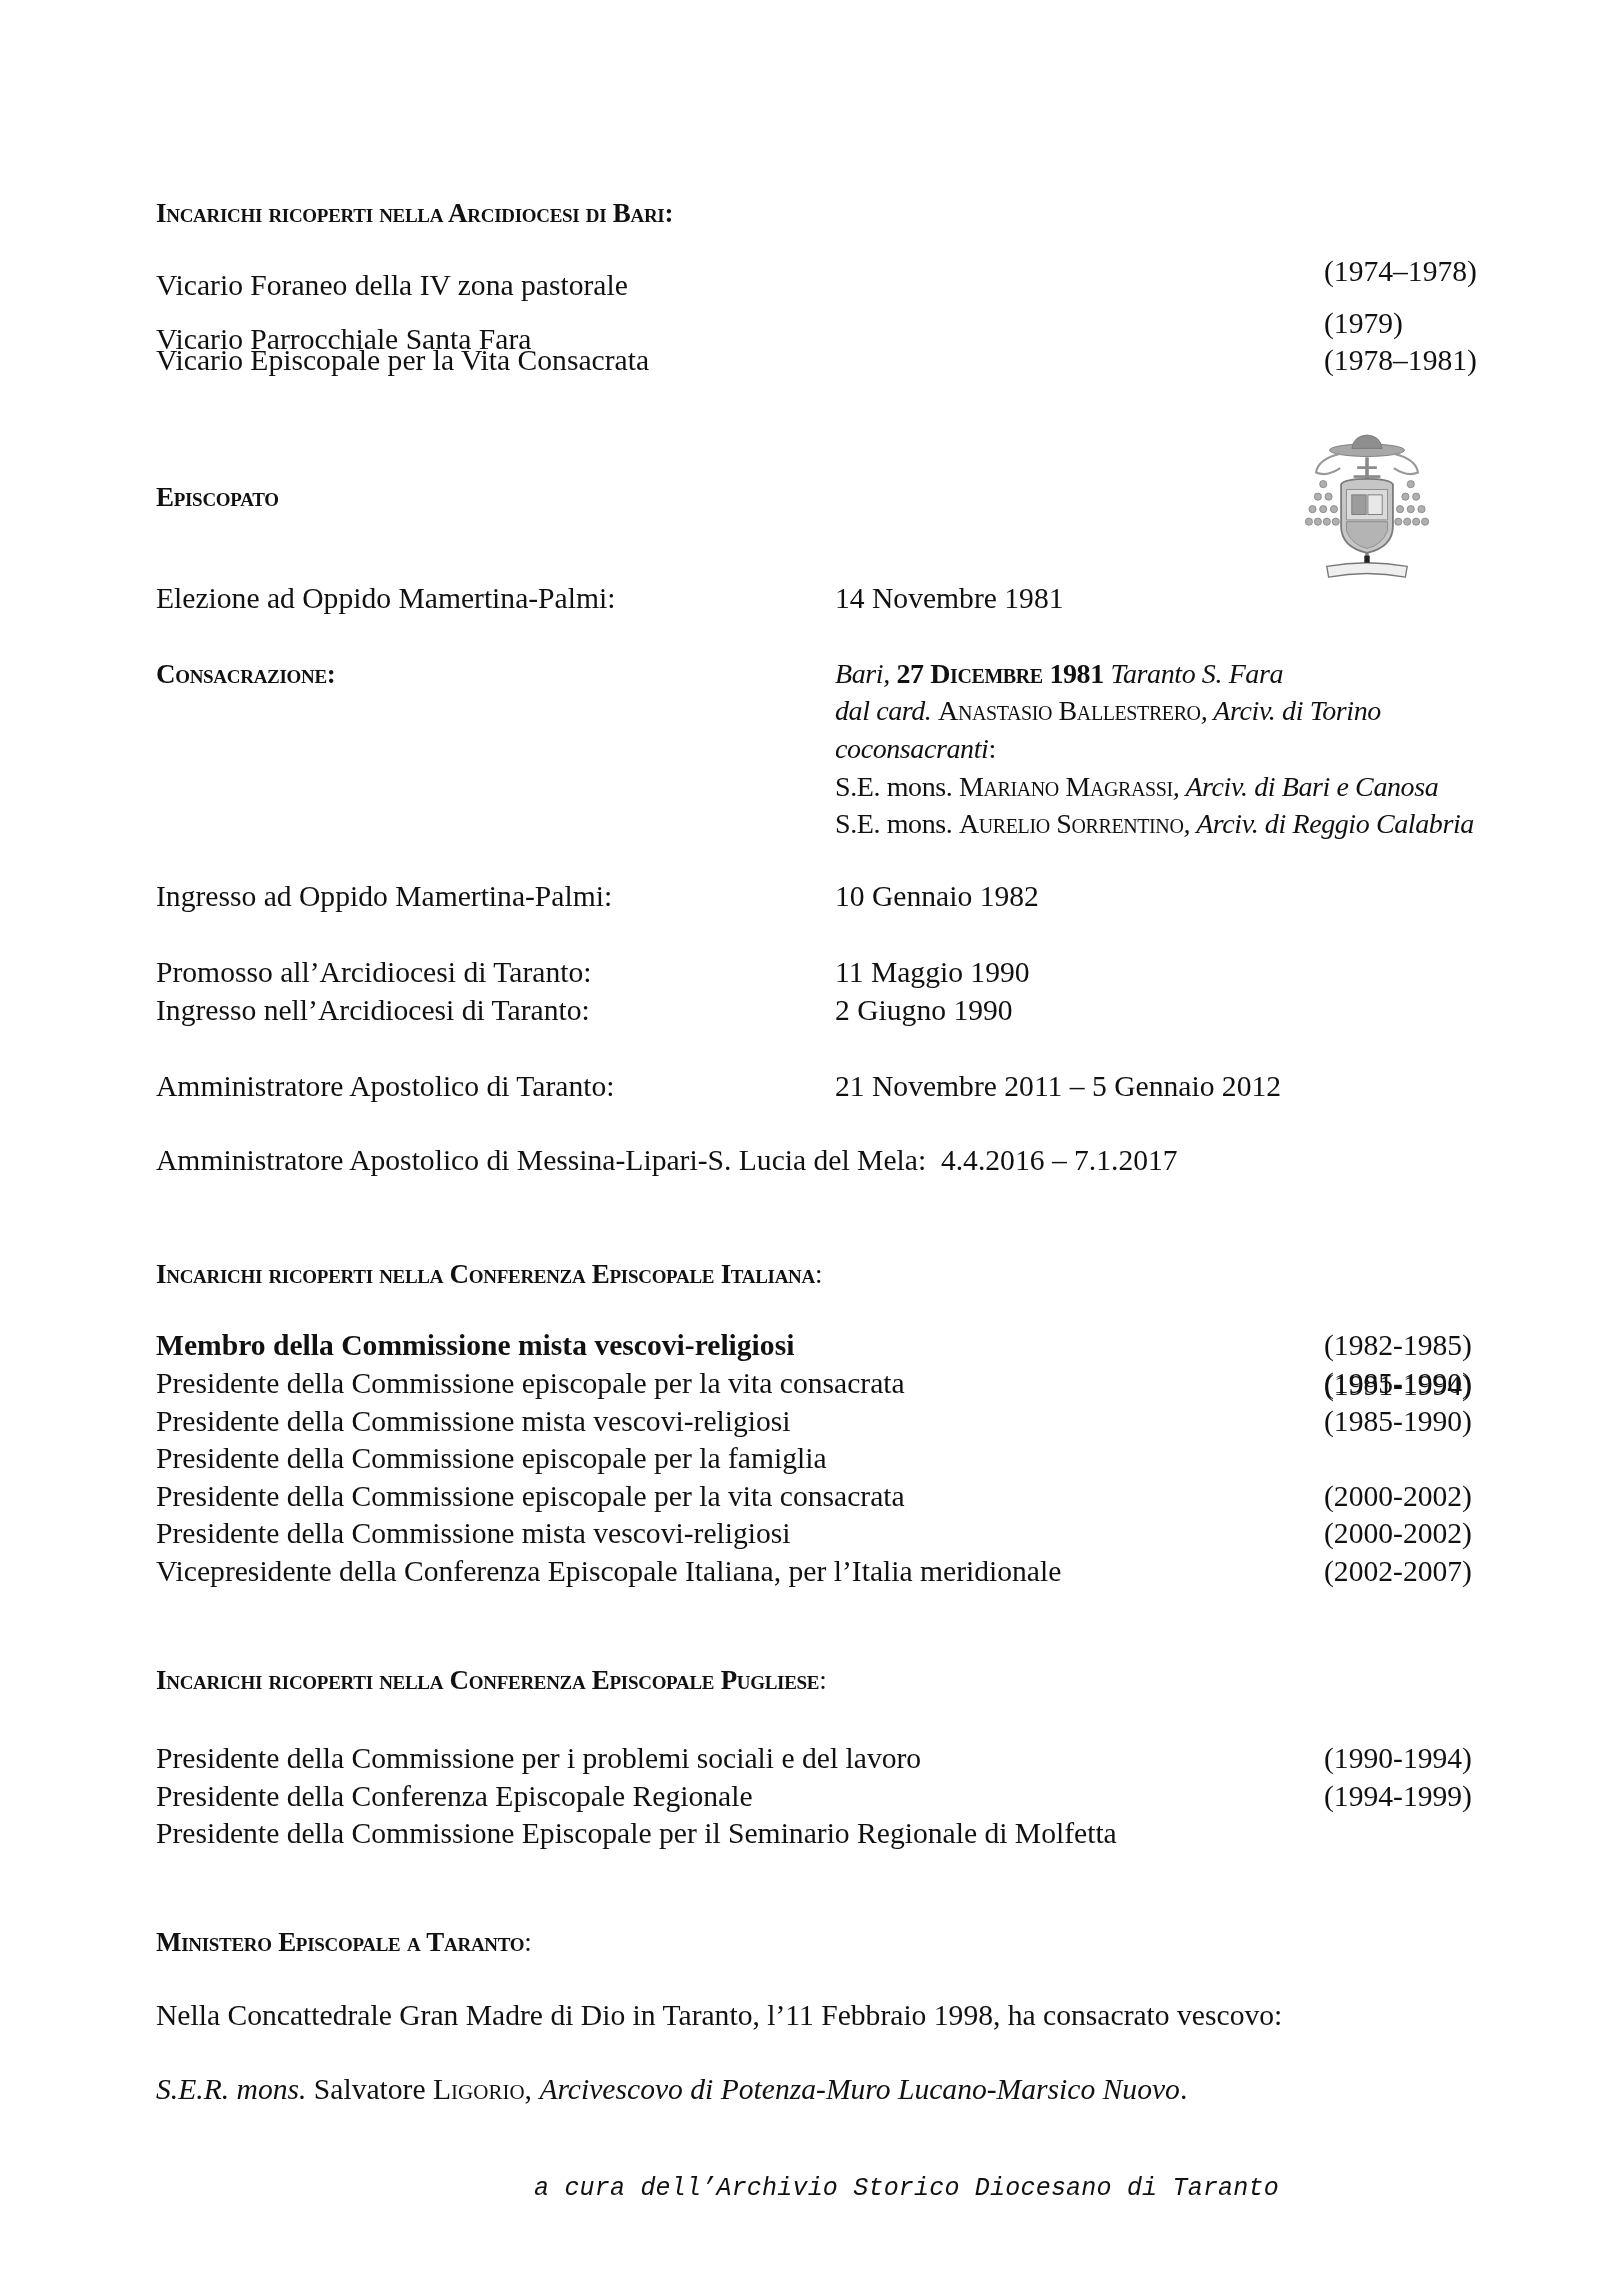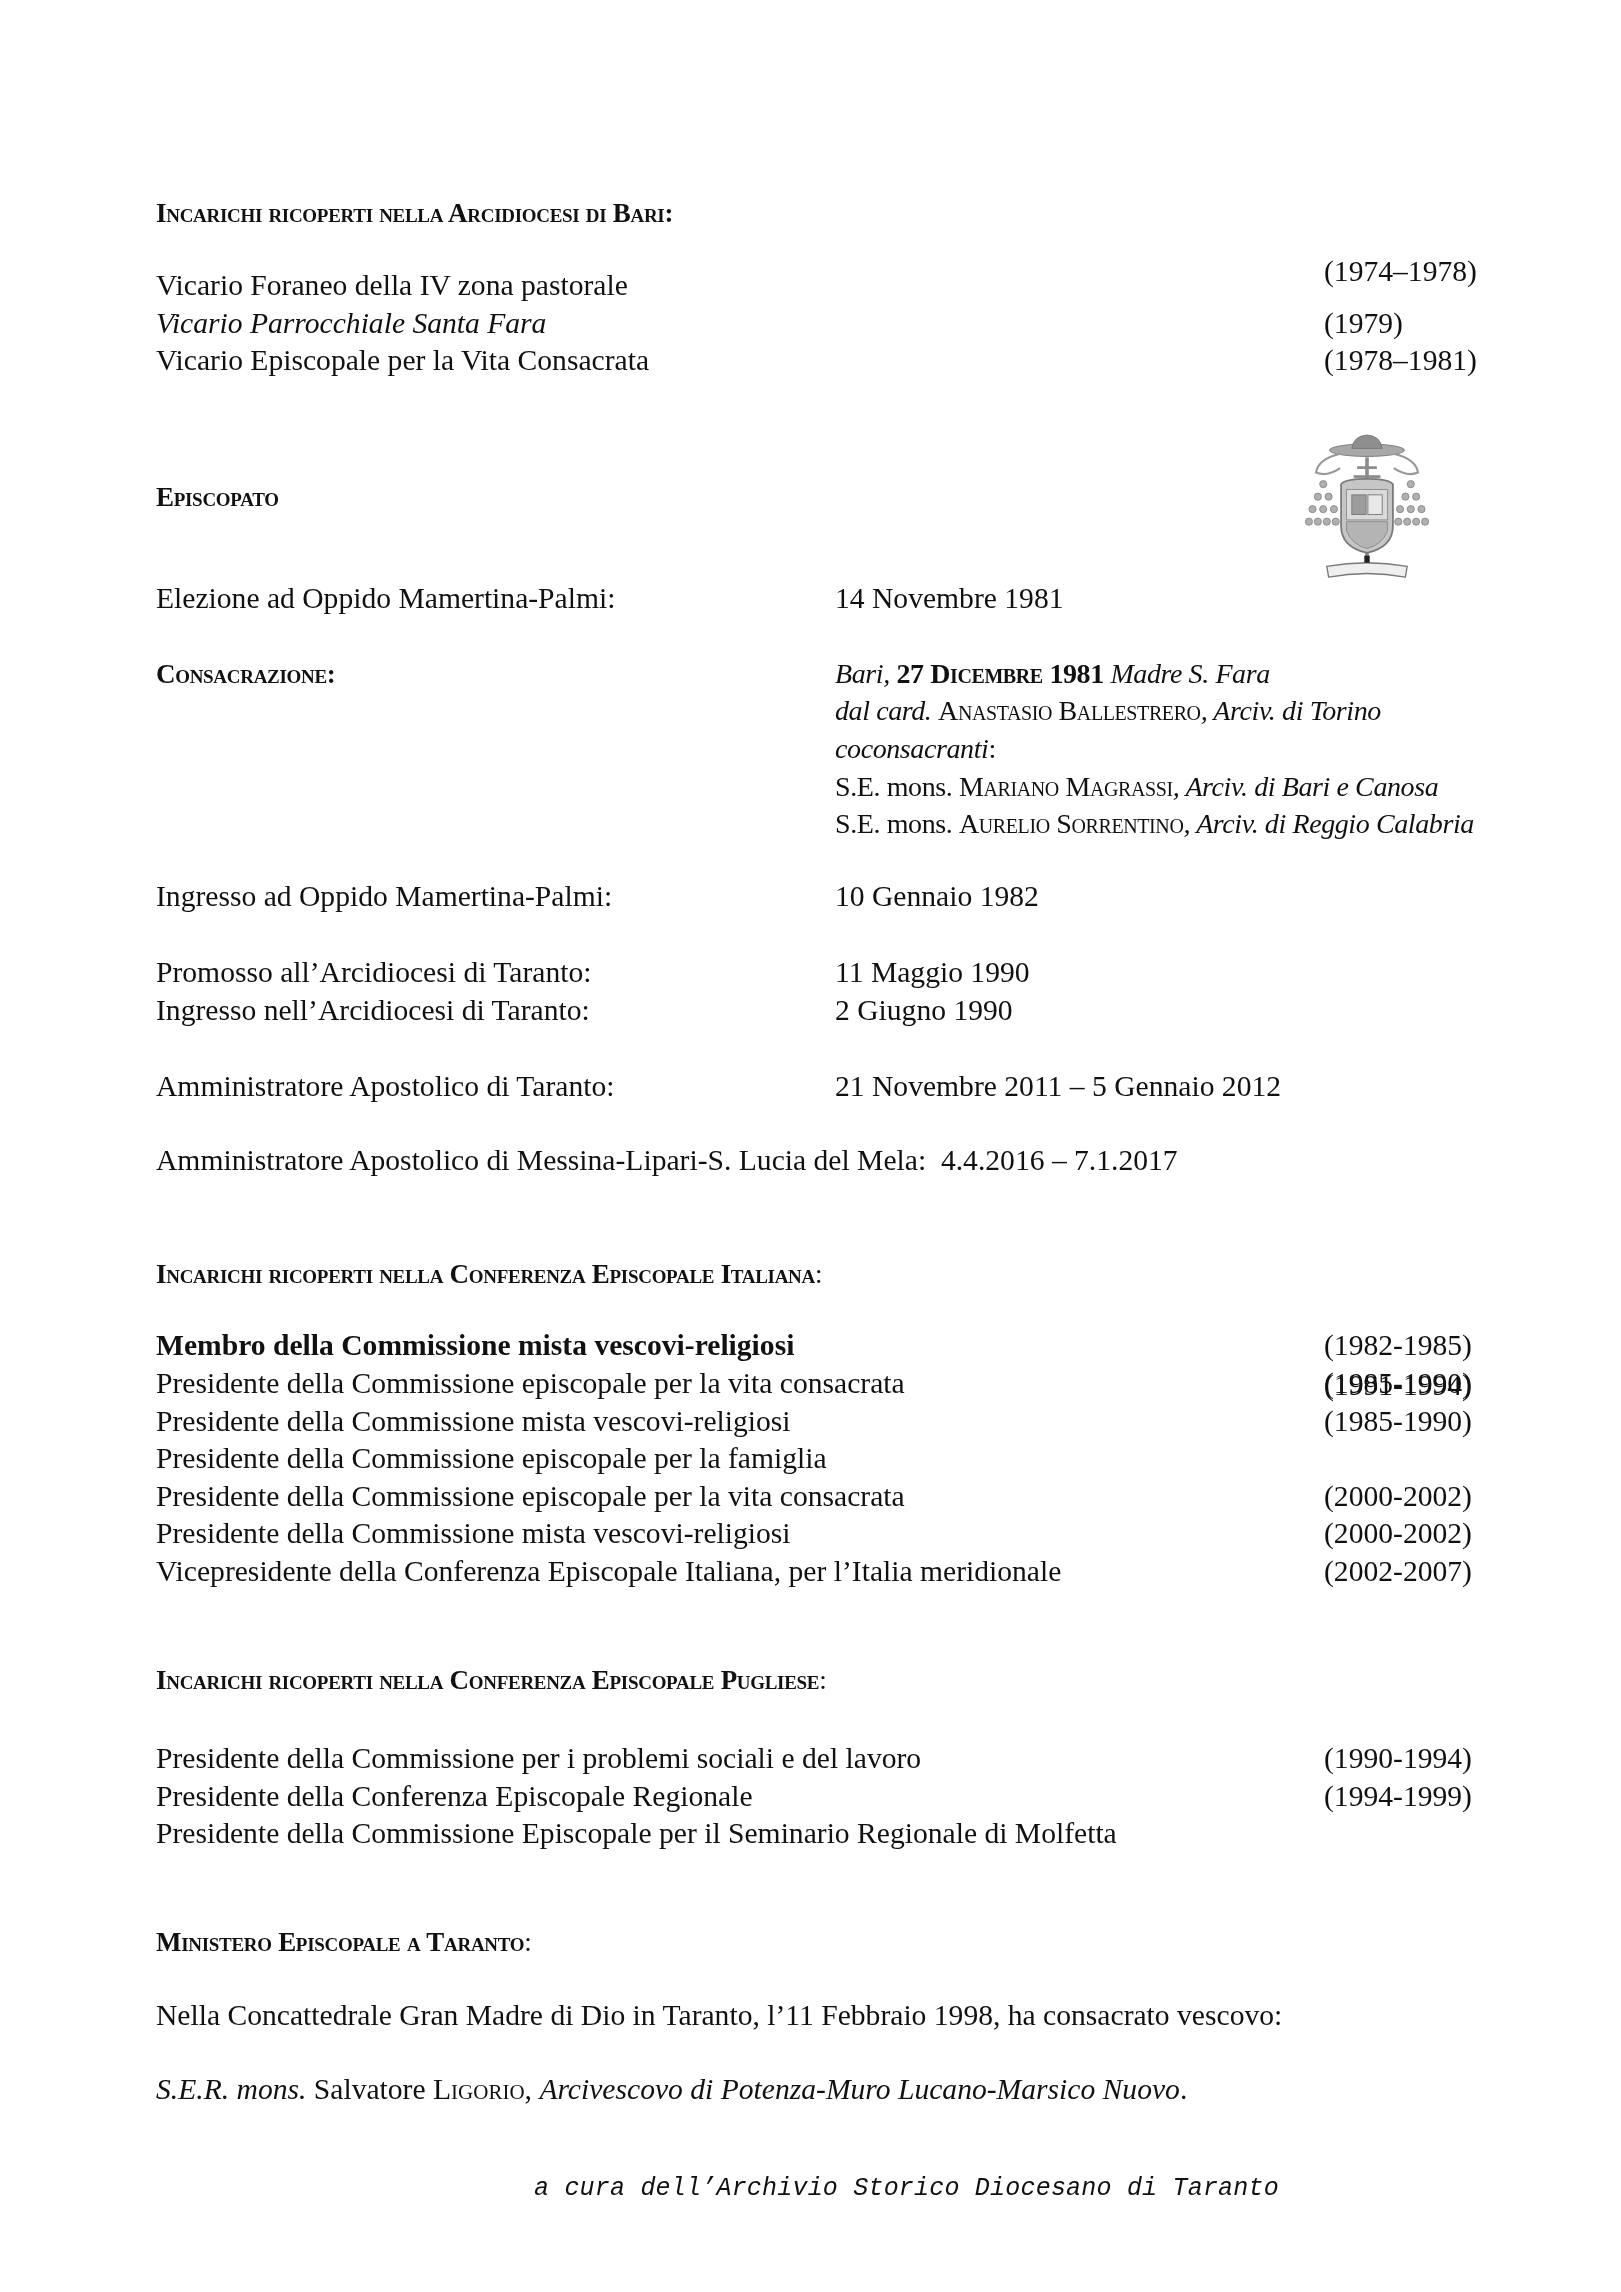--- a/index.html
+++ b/index.html
@@ -28,21 +28,21 @@
   }
   .coa { position: absolute; left: 1300px; top: 432px; width: 134px; height: 157px; }
 </style>
 </head>
 <body>
 
 <div class="abs left heading" style="top:194px;"><span>Incarichi ricoperti nella Arcidiocesi di Bari</span><span>:</span></div>
 
 <div class="abs left txt" style="top:266px;">Vicario Foraneo della IV zona pastorale</div>
 <div class="abs right txt" style="top:252px;font-family:Liberation Serif, serif;">(1974–1978)</div>
-<div class="abs left txt" style="top:304px;font-style:italic;">Vicario Parrocchiale Santa Fara</div>
+<div class="abs left txt" style="top:320px;">Vicario Parrocchiale Santa Fara</div>
 <div class="abs right txt" style="top:304px;">(1979)</div>
 <div class="abs left txt" style="top:341px;">Vicario Episcopale per la Vita Consacrata</div>
 <div class="abs right txt" style="top:341px;">(1978–1981)</div>
 
 <div class="abs left heading" style="top:478px;">Episcopato</div>
 
 <svg class="coa" viewBox="0 0 150 175">
   <g fill="#9a9a9a" stroke="#777" stroke-width="1">
 
     <ellipse cx="75" cy="20" rx="42" ry="7" fill="#a8a8a8"></ellipse>
@@ -90,21 +90,21 @@
 </svg>
 
 <div class="abs left txt" style="top:579px;">Elezione ad Oppido Mamertina-Palmi:</div>
 <div class="abs col2 txt" style="top:579px;">14 Novembre 1981</div>
 
 <div class="abs left heading" style="top:655px;">Consacrazione:</div>
 
 <div class="abs cons-block" style="top:655px;">
   <span class="it">Bari,</span>
   <span class="b sc">27 Dicembre 1981</span>
-  <span class="it">Madre S. Fara</span>
+  <span class="it">Taranto S. Fara</span>
 </div>
 <div class="abs cons-block" style="top:692px;"><span class="it">dal card.</span> <span class="sc">Anastasio Ballestrero</span><span class="it">, Arciv. di Torino</span></div>
 <div class="abs cons-block" style="top:730px;"><span class="it">coconsacranti</span><span>:</span></div>
 <div class="abs cons-block" style="top:768px;"><span>S.E. mons.</span> <span class="sc">Mariano Magrassi</span><span class="it">, Arciv. di Bari e Canosa</span></div>
 <div class="abs cons-block" style="top:805px;"><span>S.E. mons.</span> <span class="sc">Aurelio Sorrentino</span><span class="it">, Arciv. di Reggio Calabria</span></div>
 
 <div class="abs left txt" style="top:877px;">Ingresso ad Oppido Mamertina-Palmi:</div>
 <div class="abs col2 txt" style="top:877px;">10 Gennaio 1982</div>
 
 <div class="abs left txt" style="top:953px;">Promosso all’Arcidiocesi di Taranto:</div>

